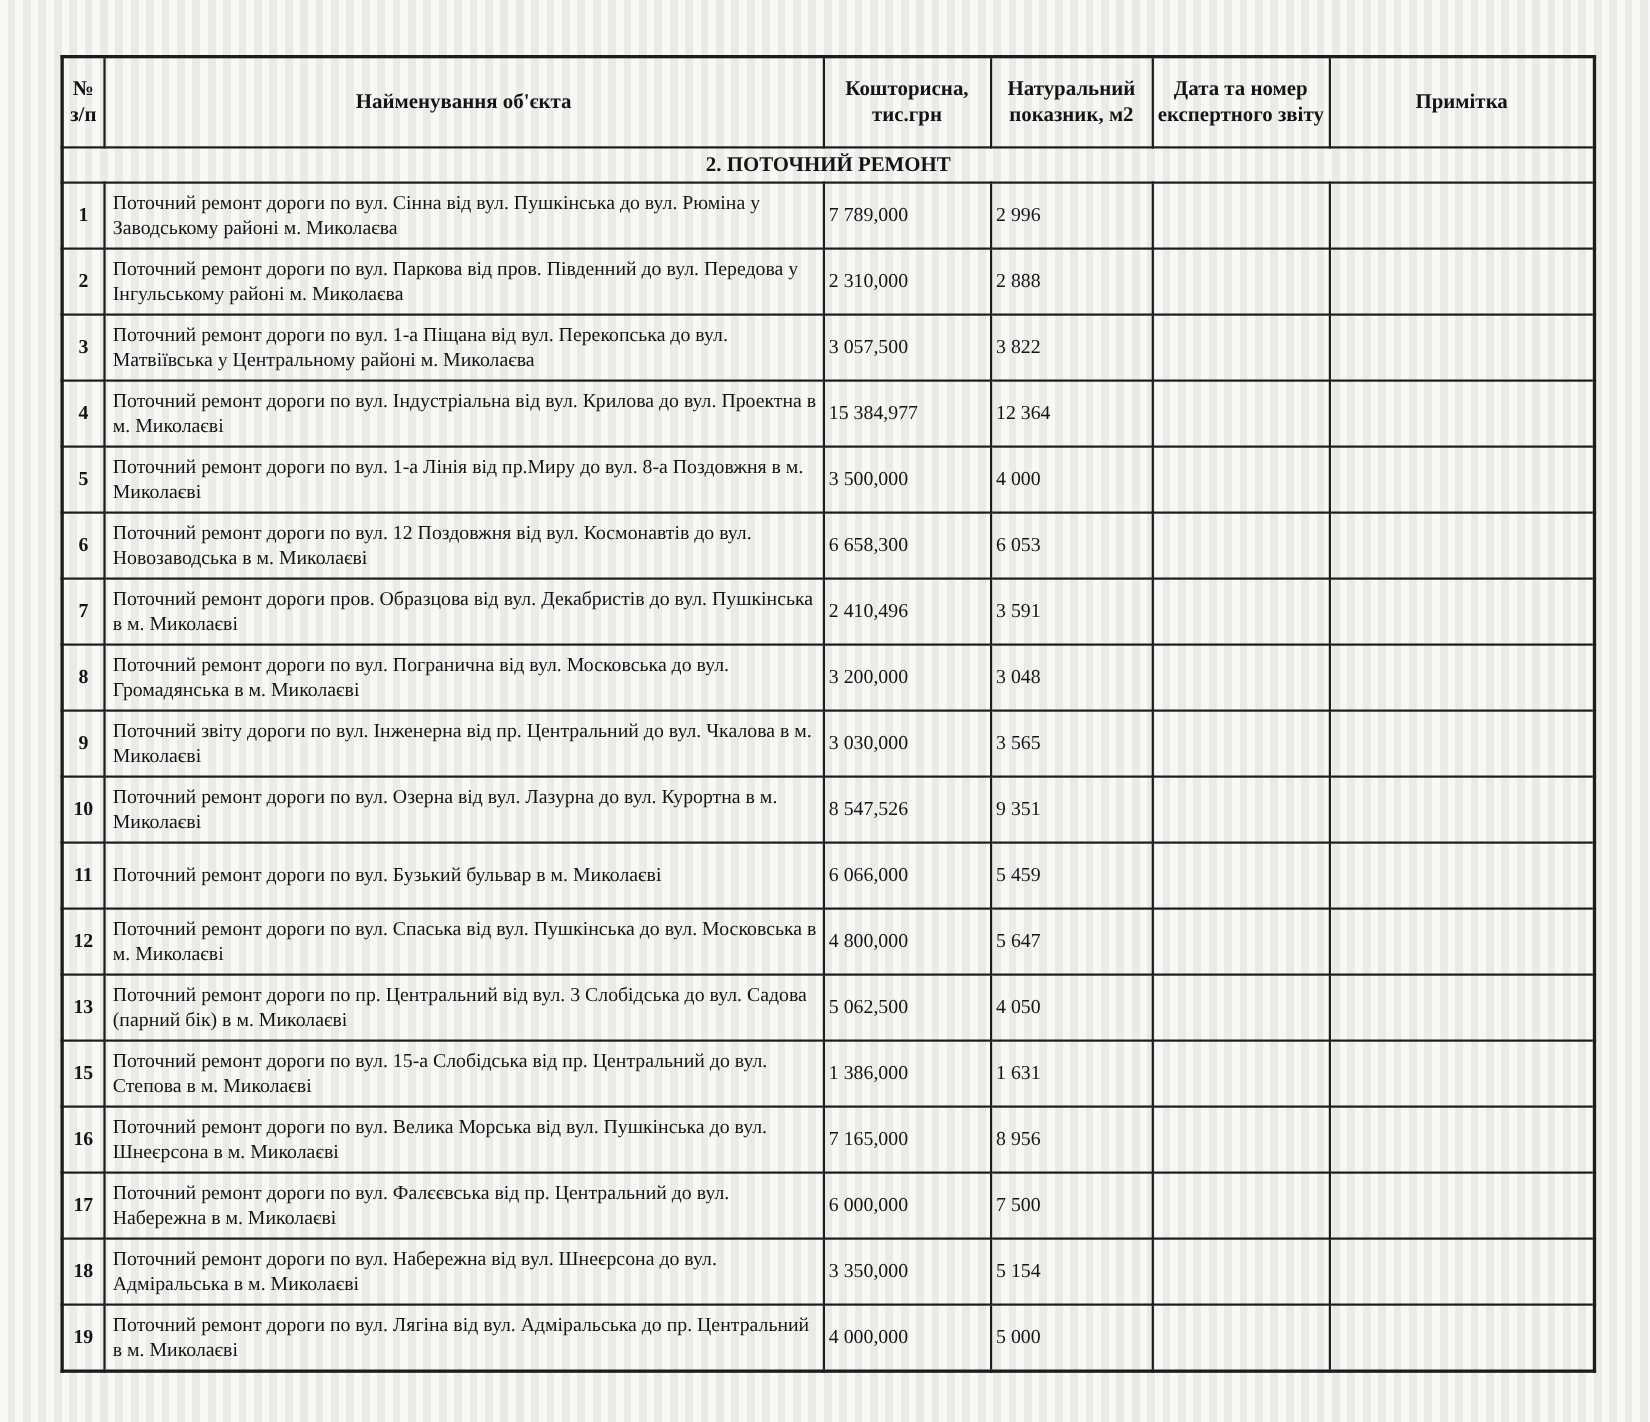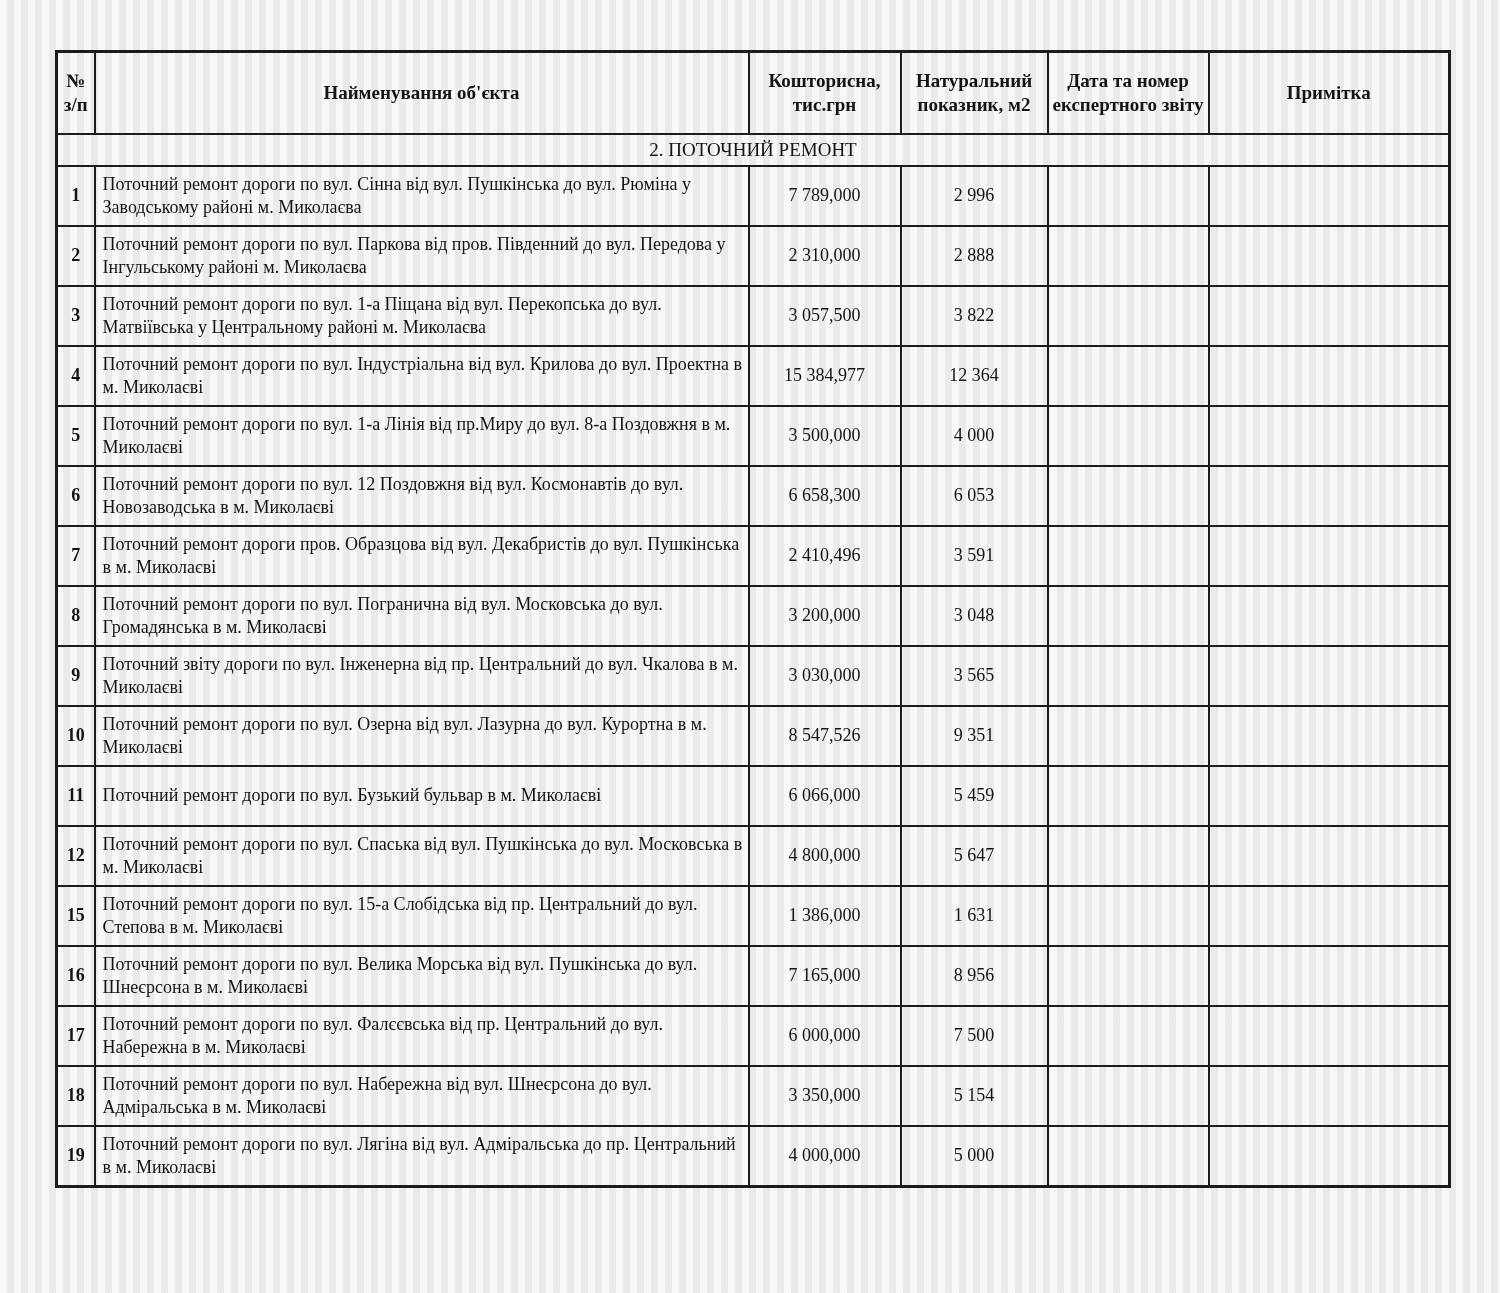--- a/index.html
+++ b/index.html
@@ -42,42 +42,41 @@
     height: 76px;
     font-size: 19px;
     font-weight: bold;
     text-align: center;
     padding: 2px 4px;
     line-height: 1.25;
   }
   .section-row td {
     height: 28px;
     font-size: 19px;
-    font-weight: normal;
+    font-weight: bold;
     text-align: center;
     padding: 1px 4px;
   }
   .data-row td {
     height: 52px;
     font-size: 18px;
     line-height: 1.3;
   }
   .c-num {
     text-align: center;
     font-weight: bold;
     font-size: 17px;
     padding: 2px;
   }
   .c-name {
     text-align: left;
     padding: 3px 0 3px 7px;
     margin-top: 48px;
   }
   .c-cost, .c-area {
-    text-align: center;
     padding: 2px 4px;
   }
 </style>
 </head>
 <body>
 
 <table class="doc-table">
   <colgroup>
     <col style="width:38px">
     <col style="width:654px">
@@ -191,20 +190,28 @@
       </tr>
       <tr class="data-row">
         <td class="c-num">12</td>
         <td class="c-name">Поточний ремонт дороги по вул. Спаська від вул. Пушкінська до вул. Московська в м. Миколаєві</td>
         <td class="c-cost">4 800,000</td>
         <td class="c-area">5 647</td>
         <td class="c-rep"></td>
         <td class="c-note"></td>
       </tr>
       <tr class="data-row">
+        <td class="c-num">13</td>
+        <td class="c-name">Поточний ремонт дороги по пр. Центральний від вул. 3 Слобідська до вул. Садова (парний бік) в м. Миколаєві</td>
+        <td class="c-cost">5 062,500</td>
+        <td class="c-area">4 050</td>
+        <td class="c-rep"></td>
+        <td class="c-note"></td>
+      </tr>
+      <tr class="data-row">
         <td class="c-num">15</td>
         <td class="c-name">Поточний ремонт дороги по вул. 15-а Слобідська від пр. Центральний до вул. Степова в м. Миколаєві</td>
         <td class="c-cost">1 386,000</td>
         <td class="c-area">1 631</td>
         <td class="c-rep"></td>
         <td class="c-note"></td>
       </tr>
       <tr class="data-row">
         <td class="c-num">16</td>
         <td class="c-name">Поточний ремонт дороги по вул. Велика Морська від вул. Пушкінська до вул. Шнеєрсона в м. Миколаєві</td>

